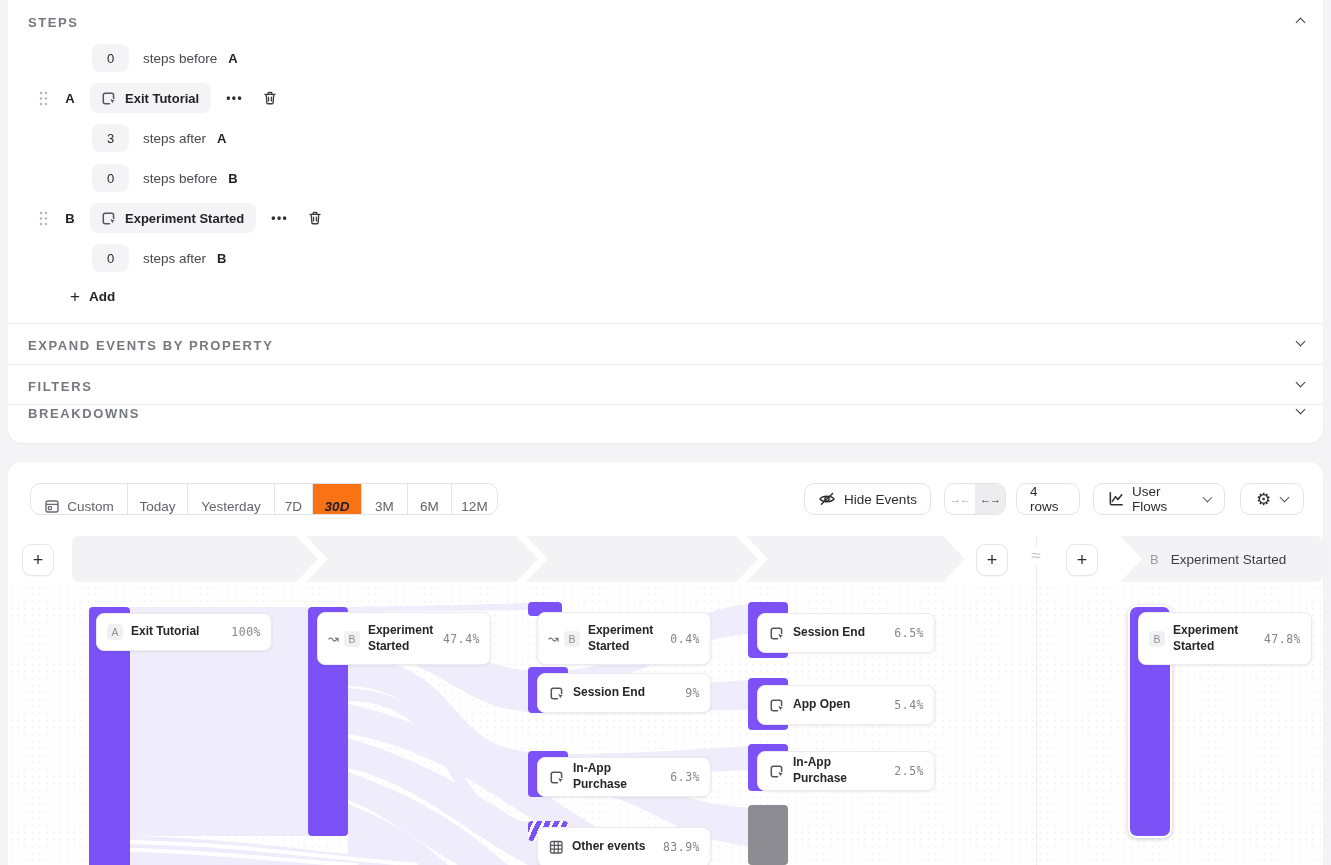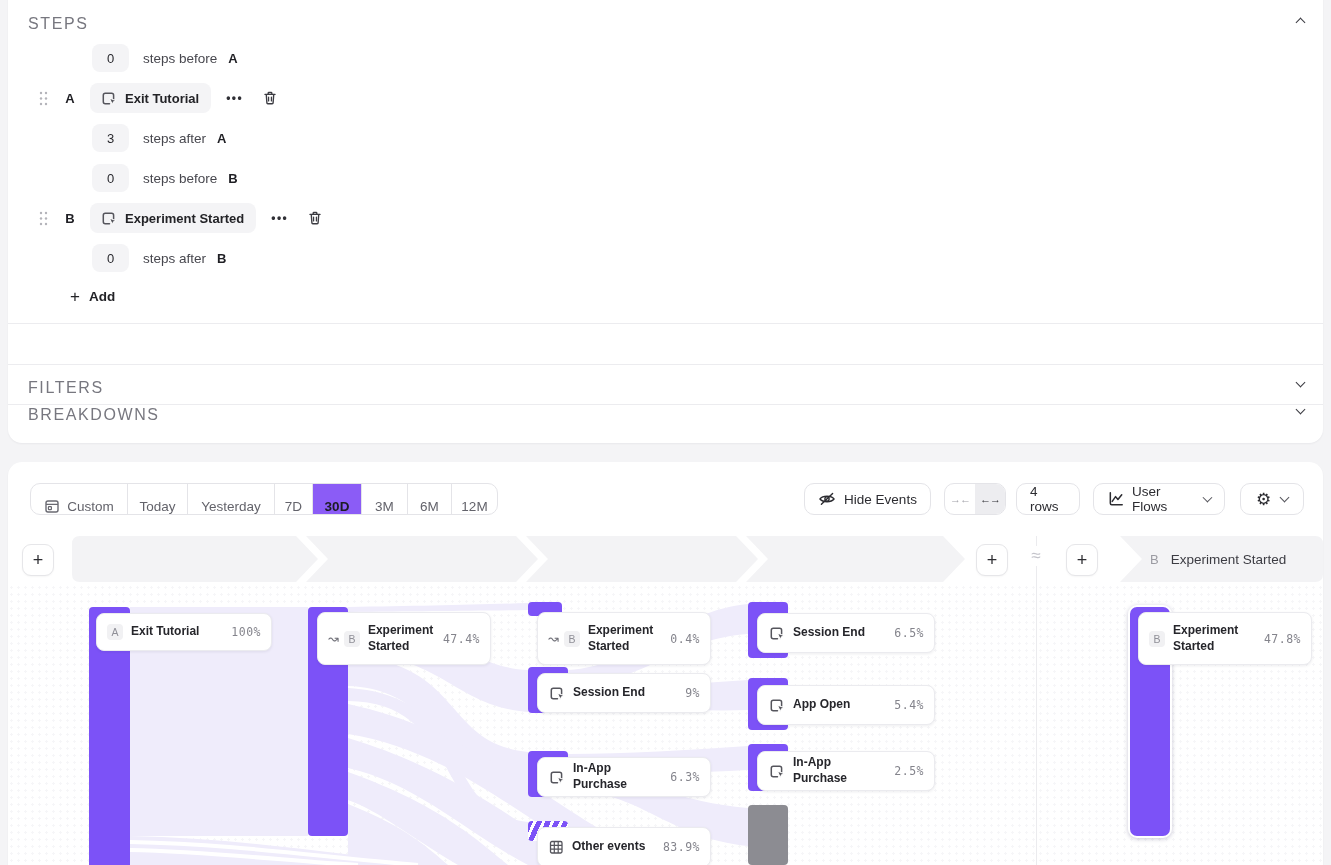--- a/index.html
+++ b/index.html
@@ -2,21 +2,21 @@
 <html><head>
 <meta charset="utf-8">
 <style>
   html,body{margin:0;padding:0;background:#f4f4f6;}
   *{box-sizing:border-box;}
   #app{position:relative;width:1331px;height:865px;overflow:hidden;
        font-family:"Liberation Sans",sans-serif;color:#26262b;}
   .card{position:absolute;background:#fff;border-radius:14px;box-shadow:0 1px 2px rgba(20,20,40,.05);}
   
   #steps-card{left:8px;top:-14px;width:1315px;height:457px;}
-  .sec-label{font-size:16px;letter-spacing:1.6px;color:#77777f;font-weight:400;}
+  .sec-label{font-size:13px;letter-spacing:1.6px;color:#77777f;font-weight:700;}
   .divider{position:absolute;left:0;width:100%;height:1px;background:#ececef;}
   .chev{display:inline-block;width:7px;height:7px;border-right:1.6px solid currentColor;border-bottom:1.6px solid currentColor;transform:rotate(45deg);}
   .chev.up{transform:rotate(-135deg);}
   .numrow{position:absolute;left:84px;display:flex;align-items:center;height:28px;}
   .numbox{width:37px;height:28px;background:#f4f4f6;border-radius:8px;display:flex;align-items:center;justify-content:center;font-size:13px;color:#2a2a2f;}
   .numlabel{margin-left:14px;font-size:13.5px;color:#47474e;}
   .numref{margin-left:11px;font-size:13px;font-weight:700;color:#1f1f24;}
   .steprow{position:absolute;left:31px;display:flex;align-items:center;height:30px;}
   .draghandle{width:9px;height:15px;margin-right:16px;flex:none;}
   .stepletter{width:12px;margin-right:14px;font-size:13px;font-weight:700;color:#1f1f24;text-align:center;}
@@ -30,21 +30,21 @@
   
   #flow-card{left:8px;top:462px;width:1315px;height:420px;border-radius:14px 14px 0 0;}
   .btn{position:absolute;height:32px;background:#fff;border:1px solid #e4e4e8;border-radius:10px;
        display:flex;align-items:center;justify-content:center;gap:8px;font-size:13.5px;color:#2c2c31;
        font-weight:500;cursor:pointer;padding:0 13px;}
   
   #dateseg{position:absolute;left:30px;top:483px;height:32px;display:flex;border:1px solid #e4e4e8;border-radius:10px;overflow:hidden;background:#fff;}
   .dseg{display:flex;align-items:flex-end;justify-content:center;gap:7px;font-size:13.5px;color:#63636b;
         border-left:1px solid #e4e4e8;cursor:pointer;padding:0 2px;}
   .dseg:first-child{border-left:none;}
-  .dseg.sel{background:#8b5cf6;color:#1c1c21;font-weight:700;}
+  .dseg.sel{background:#f97316;color:#1c1c21;font-weight:700;font-style:italic;}
   
   #colpair{position:absolute;left:944px;top:483px;height:32px;display:flex;border:1px solid #e4e4e8;border-radius:10px;overflow:hidden;background:#fff;}
   .cseg{width:30px;display:flex;align-items:center;justify-content:center;font-size:11px;cursor:pointer;letter-spacing:-1px;}
   
   .bandtext{position:absolute;top:536px;height:46px;display:flex;align-items:center;gap:12px;pointer-events:none;}
   .bandletter{font-size:13px;color:#9b9ba2;}
   .bandname{font-size:13.5px;color:#3c3c43;font-weight:500;}
   .plusbtn{position:absolute;width:32px;height:32px;background:#fff;border:1px solid #e6e6e9;border-radius:9px;
            display:flex;align-items:center;justify-content:center;font-size:18px;font-weight:400;color:#2d2d32;cursor:pointer;box-shadow:0 1px 2px rgba(0,0,0,.04);}
   #approx{position:absolute;left:1024px;top:546px;width:24px;text-align:center;font-size:17px;color:#c3c3ca;background:#fff;z-index:3;}
@@ -181,20 +181,24 @@
       <span class="numlabel">steps after</span>
       <span class="numref">B</span>
     </div>
 
     <div class="addrow" style="top:302px;">
       <span class="addplus">+</span>
       <span class="addtext">Add</span>
     </div>
 
     <div class="divider" style="top:337px;"></div>
+    <div style="position:absolute;left:0;top:337px;width:100%;height:41px;">
+      <span class="sec-label" style="position:absolute;left:20px;top:15px;">EXPAND EVENTS BY PROPERTY</span>
+      <span class="chev accordion-chev" style="top:15px;"></span>
+    </div>
     <div class="divider" style="top:378px;"></div>
     <div style="position:absolute;left:0;top:378px;width:100%;height:40px;">
       <span class="sec-label" style="position:absolute;left:20px;top:15px;">FILTERS</span>
       <span class="chev accordion-chev" style="top:15px;"></span>
     </div>
     <div class="divider" style="top:418px;"></div>
     <div style="position:absolute;left:0;top:406px;width:100%;height:39px;">
       <span class="sec-label" style="position:absolute;left:20px;top:14px;">BREAKDOWNS</span>
       <span class="chev accordion-chev" style="top:14px;"></span>
     </div>

